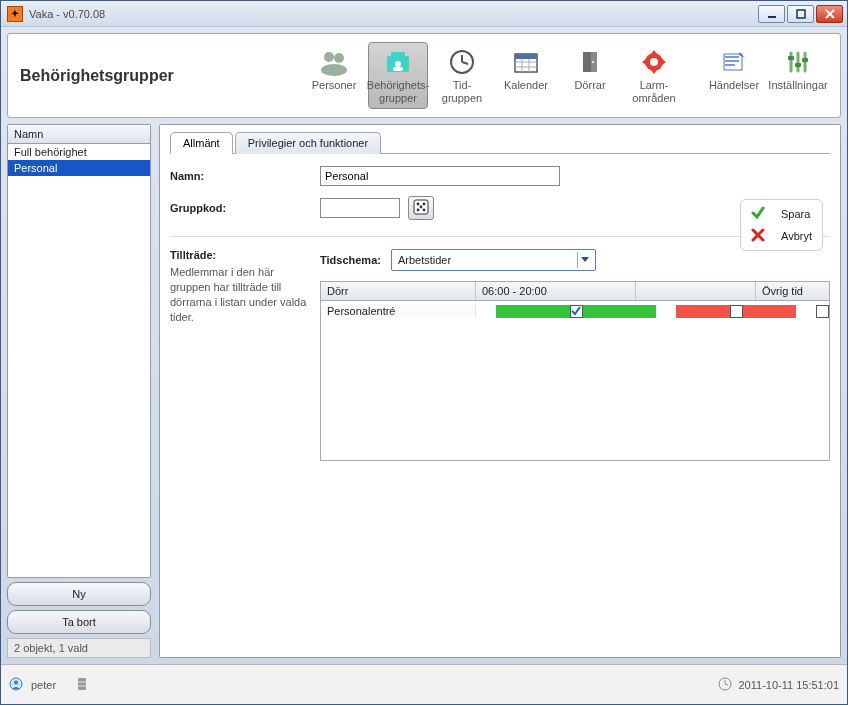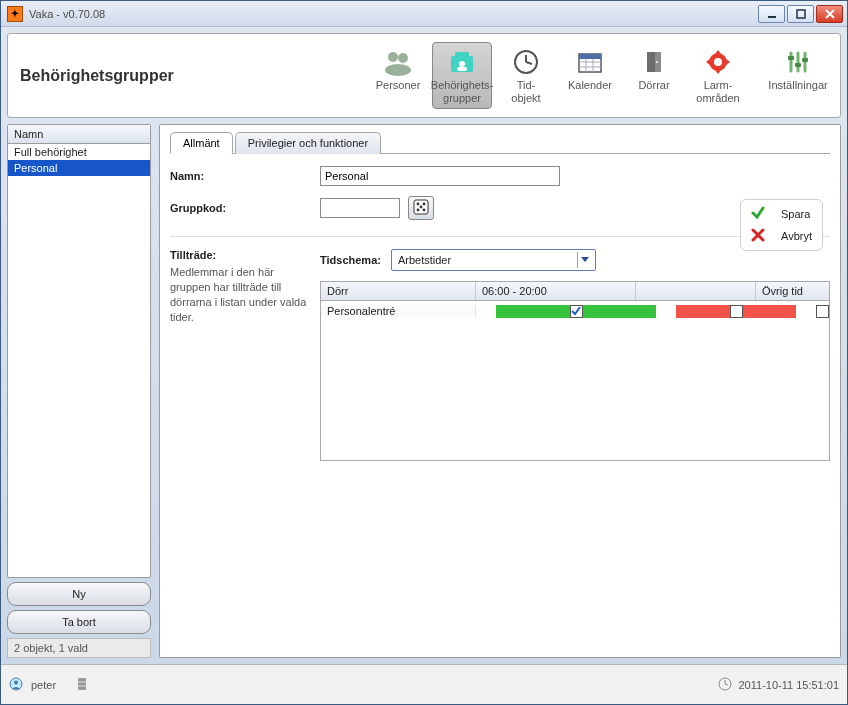--- a/index.html
+++ b/index.html
@@ -224,21 +224,21 @@
       </div>
       <div class="tool-item">
         <div class="tool-ico">
           <svg width="30" height="28">
               <circle cx="15" cy="14" r="11" fill="none" stroke="#555" stroke-width="2"></circle>
               <line x1="15" y1="14" x2="15" y2="7" stroke="#555" stroke-width="2"></line>
               <line x1="15" y1="14" x2="21" y2="16" stroke="#555" stroke-width="2"></line>
             </svg>
         </div>
         <span style="white-space:pre-line">Tid-
-objekt</span>
+gruppen</span>
       </div>
       <div class="tool-item">
         <div class="tool-ico">
           <svg width="30" height="28">
               <rect x="4" y="6" width="22" height="18" fill="#fff" stroke="#556" stroke-width="1.5"></rect>
               <rect x="4" y="6" width="22" height="5" fill="#4d6fa8"></rect>
               <line x1="4" y1="14" x2="26" y2="14" stroke="#aab"></line>
               <line x1="4" y1="19" x2="26" y2="19" stroke="#aab"></line>
               <line x1="11" y1="11" x2="11" y2="24" stroke="#aab"></line>
               <line x1="18" y1="11" x2="18" y2="24" stroke="#aab"></line>
@@ -261,20 +261,30 @@
           <svg width="30" height="28">
               <circle cx="15" cy="14" r="9" fill="#e83b2f"></circle>
               <circle cx="15" cy="14" r="4" fill="#fff"></circle>
               <path d="M15 2 L18 6 L12 6 Z M15 26 L18 22 L12 22 Z M3 14 L7 11 L7 17 Z M27 14 L23 11 L23 17 Z" fill="#e83b2f"></path>
             </svg>
         </div>
         <span style="white-space:pre-line">Larm-
 områden</span>
       </div>
       <div style="width:12px"></div>
+      <div class="tool-item">
+        <div class="tool-ico">
+          <svg width="30" height="28">
+              <rect x="5" y="6" width="18" height="16" fill="#fff" stroke="#4d78c6"></rect>
+              <path d="M6 9 L20 9 M6 13 L20 13 M6 17 L16 17" stroke="#4d78c6" stroke-width="1.5"></path>
+              <path d="M20 4 L26 10 L20 7 Z" fill="#4d78c6"></path>
+            </svg>
+        </div>
+        <span>Händelser</span>
+      </div>
       <div class="tool-item">
         <div class="tool-ico">
           <svg width="30" height="28">
               <g stroke="#6fb36f" stroke-width="3" stroke-linecap="round">
                 <line x1="8" y1="5" x2="8" y2="23"></line>
                 <line x1="15" y1="5" x2="15" y2="23"></line>
                 <line x1="22" y1="5" x2="22" y2="23"></line>
               </g>
               <g fill="#468a46">
                 <rect x="5" y="8" width="6" height="4" rx="1"></rect>

